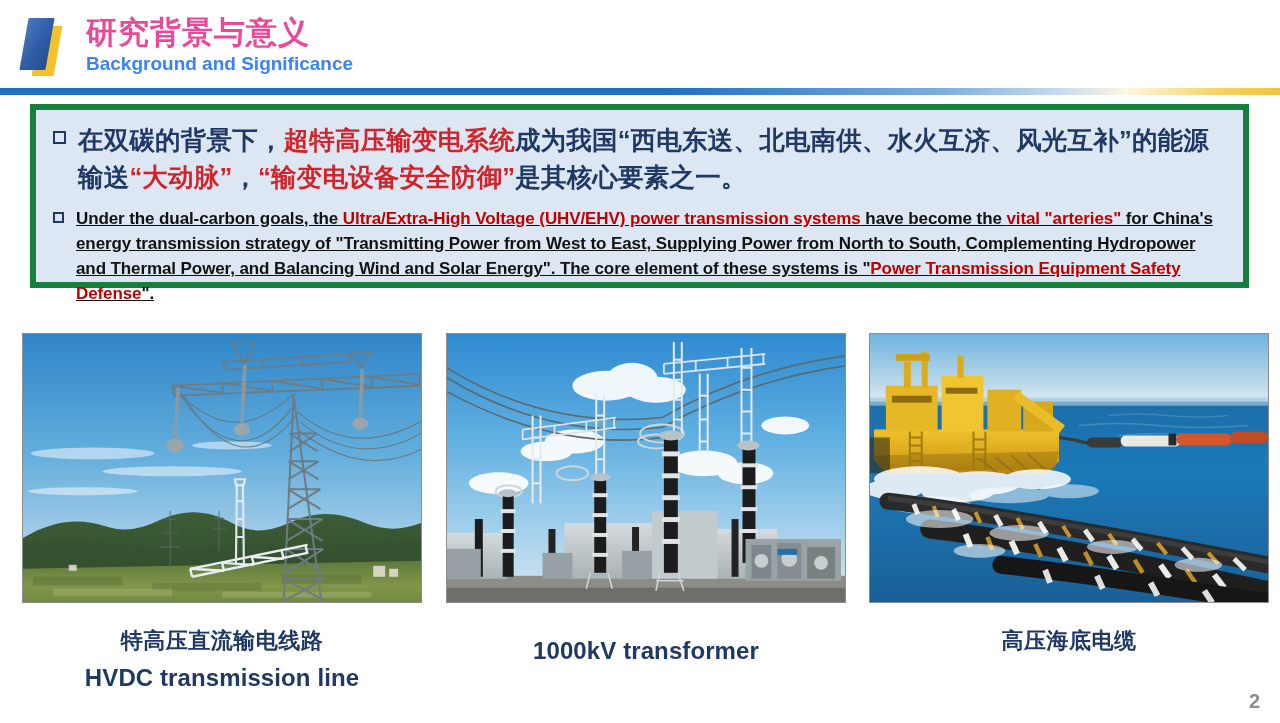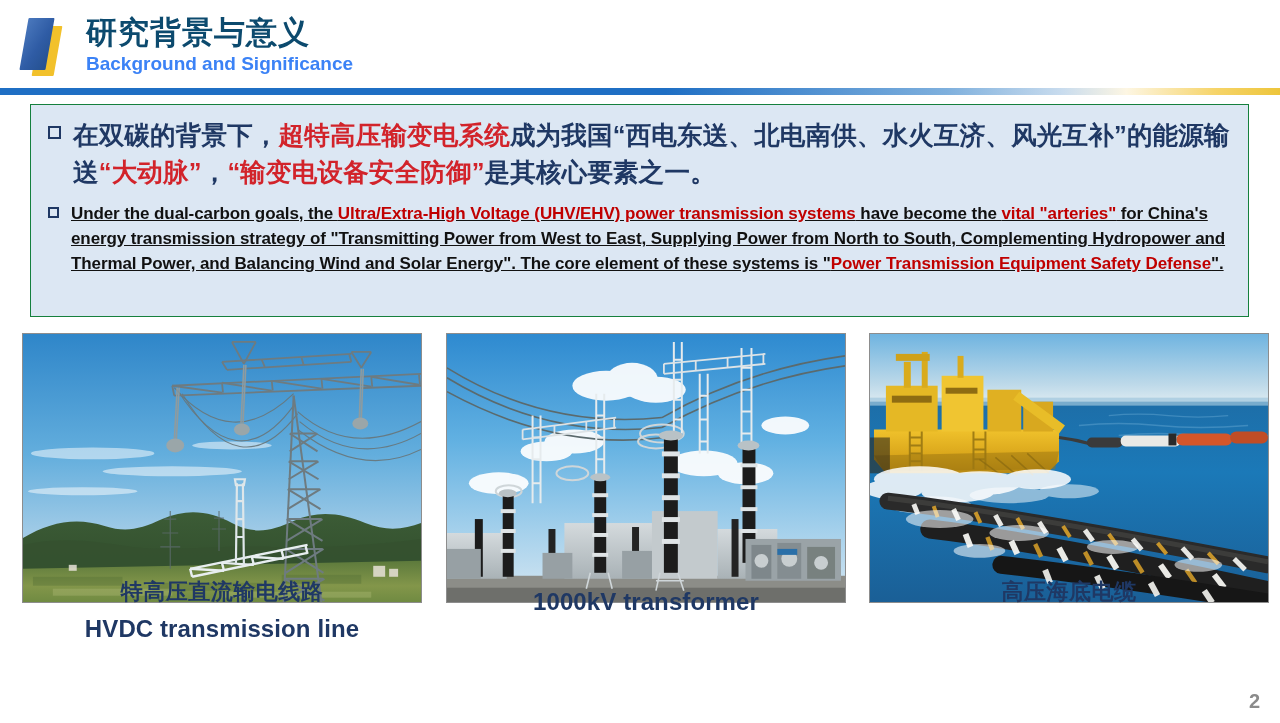--- a/index.html
+++ b/index.html
@@ -55,21 +55,21 @@
     border-radius: 1px;
   }
   .header-titles {
     position: absolute;
     left: 86px;
     top: 14px;
   }
   .title-cn {
     font-size: 31px;
     font-weight: 700;
-    color: #0c4a6e;
+    color: #ec4899;
     line-height: 1.22;
     letter-spacing: 1px;
     white-space: nowrap;
   }
   .title-en {
     font-size: 19px;
     font-weight: 700;
     color: #3b82f6;
     line-height: 1.2;
     margin-top: 1px;
@@ -90,23 +90,23 @@
       #f6d469 95%,
       #edc53b 100%);
   }
 
   
   .text-panel {
     position: absolute;
     left: 30px;
     top: 104px;
     width: 1219px;
-    height: 213px;
+    height: 184px;
     background: #dce7f3;
-    border: 1px solid #15803d;
+    border: 6px solid #15803d;
     box-sizing: border-box;
   }
   .bullet-row {
     display: flex;
     align-items: flex-start;
   }
   .bullet-cn {
     padding: 12px 16px 0 17px;
   }
   .bullet-en {
@@ -165,21 +165,21 @@
   .figure.f1 { left: 22px; }
   .figure.f2 { left: 446px; }
   .figure.f3 { left: 869px; }
 
   .figcanvas { position: absolute; inset: 0; }
 
   
   .captions {
     position: absolute;
     left: 0;
-    top: 579px;
+    top: 628px;
     width: 1093px;
     height: 70px;
   }
   .caption {
     position: absolute;
     width: 400px;
     text-align: center;
     color: #1f3864;
   }
   .caption.c1 { left: 22px; }

